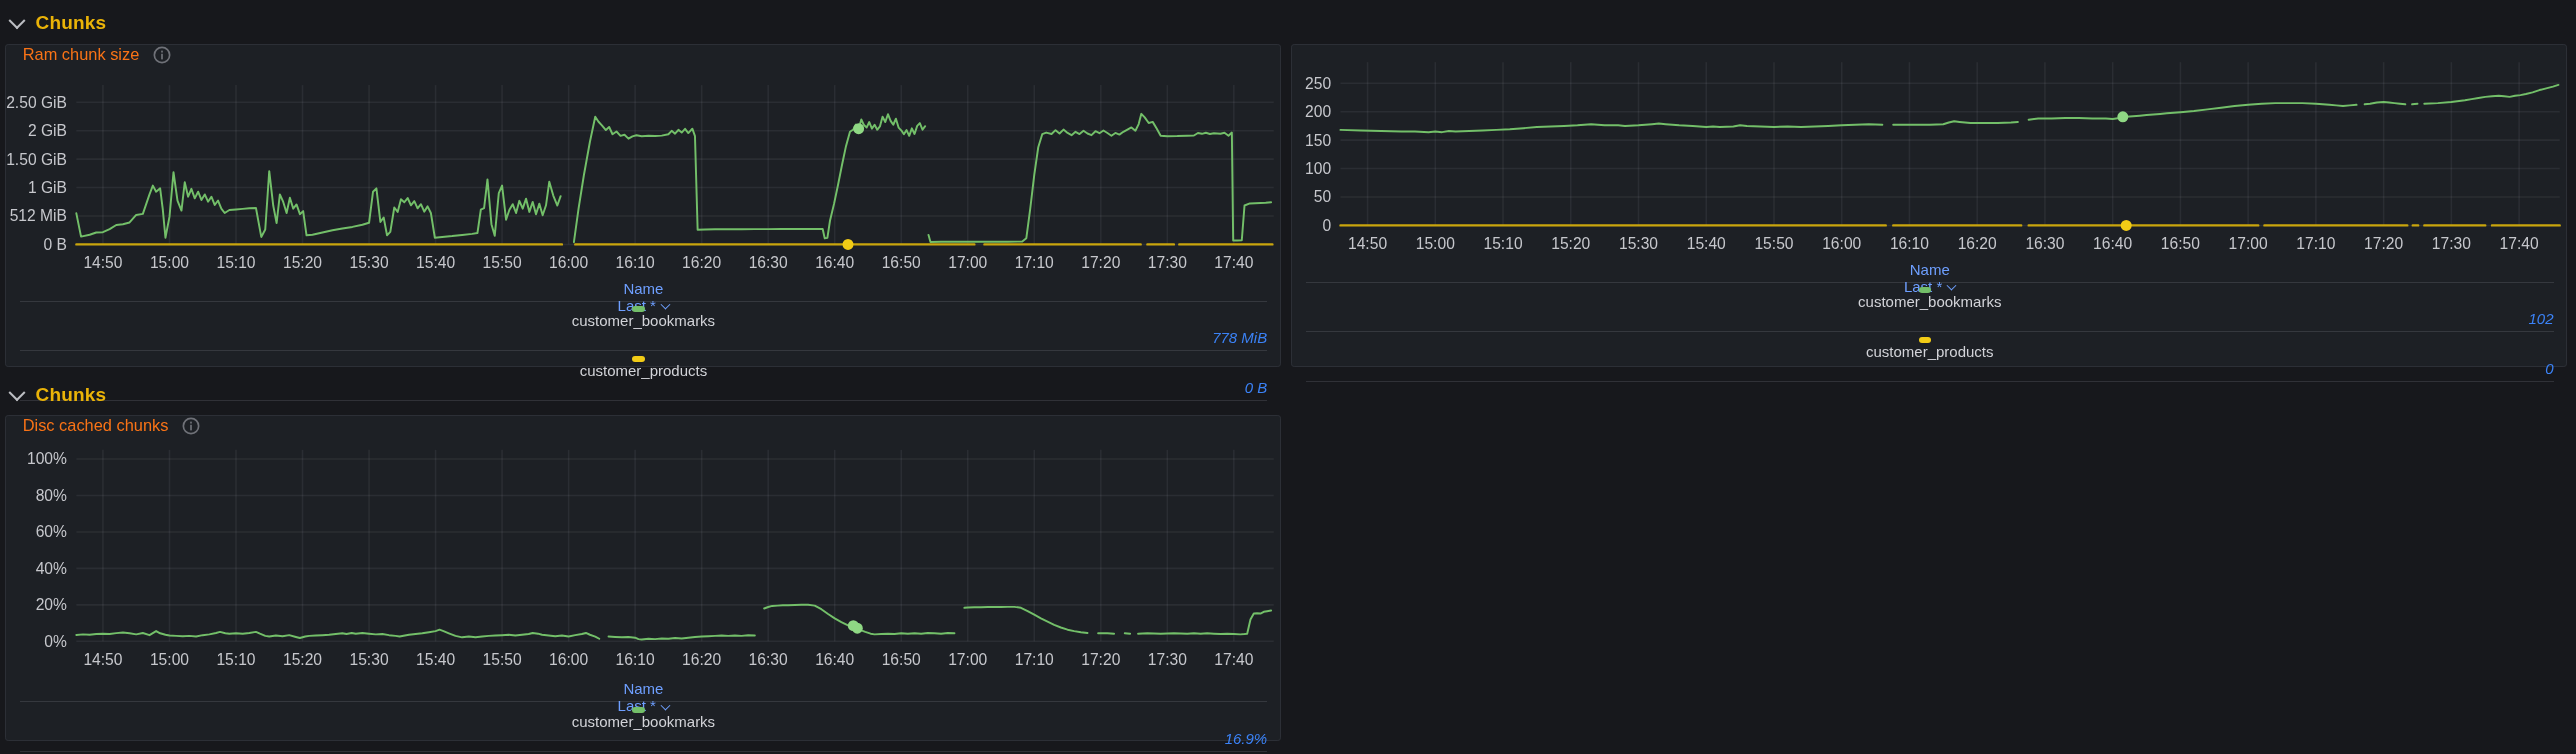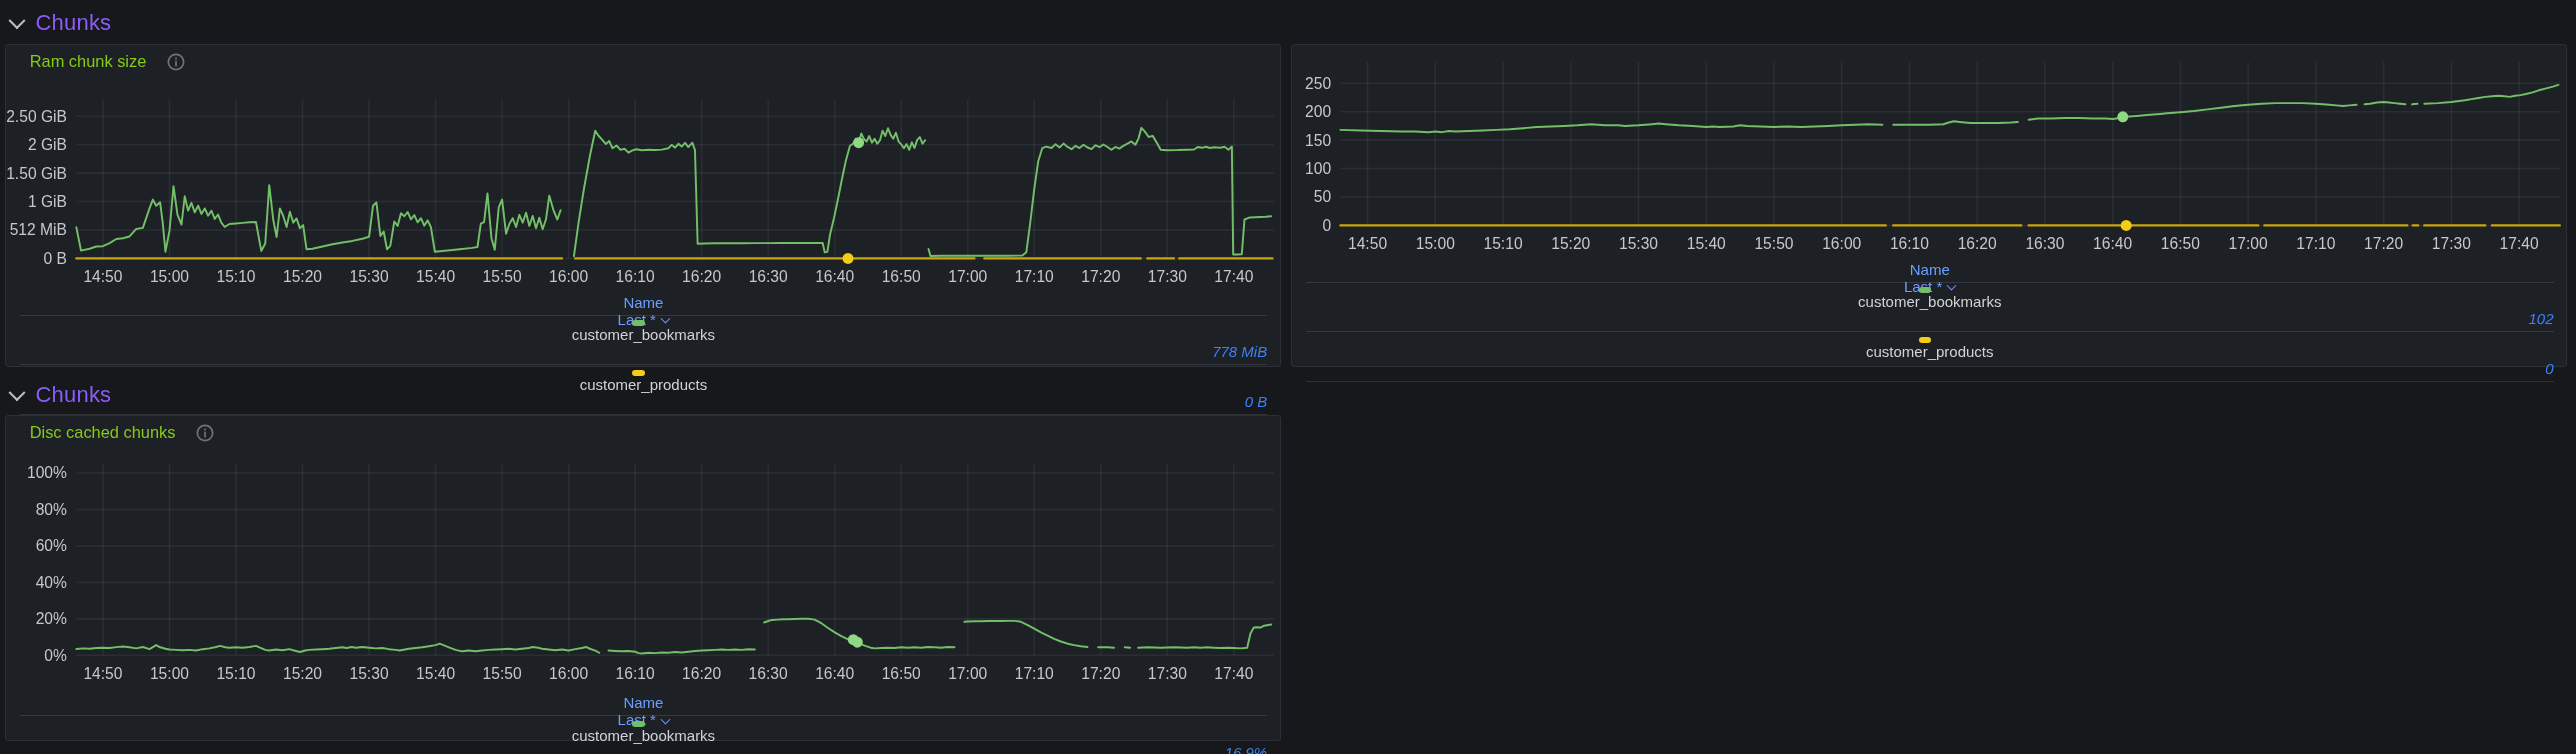--- a/index.html
+++ b/index.html
@@ -1,25 +1,25 @@
 <!DOCTYPE html>
 <html style="font-size:12.5px"><head>
 <meta charset="utf-8">
 <style>
   html,body{margin:0;padding:0;background:#17181c;}
   body{width:2576px;height:755px;position:relative;overflow:hidden;
        font-family:"Liberation Sans","DejaVu Sans",sans-serif;color:#d2d3d8;}
   .row-header{position:absolute;display:flex;align-items:center;gap:12.5px;height:31px;cursor:pointer;}
   .chev{width:10px;height:10px;border-left:2.3px solid #bcbec3;border-bottom:2.3px solid #bcbec3;
         transform:rotate(-45deg) translate(1.6px,-1.6px);display:inline-block;}
-  .row-title{font-size:22px;font-weight:400;color:#8b5cf6;letter-spacing:0.2px;}
+  .row-title{font-size:19px;font-weight:700;color:#eab308;letter-spacing:0.2px;}
   .panel{position:absolute;background:#1d2025;border:1.6px solid #2c2f36;border-radius:3.1px;
          box-sizing:border-box;display:flex;flex-direction:column;}
   .panel-header{height:34px;display:flex;align-items:center;gap:14px;padding:0 17px;box-sizing:border-box;}
-  .panel-title{font-size:16.4px;font-weight:500;color:#84cc16;margin:7px;}
+  .panel-title{font-size:16.4px;font-weight:500;color:#f97316;margin:0;}
   .info{display:inline-flex;align-items:center;opacity:.75;}
   .chart{position:relative;}
   .chart svg{display:block;}
   .chart text.tick{fill:#c6c7cc;font-size:20px;font-family:"Liberation Sans","DejaVu Sans",sans-serif;}
   .legend{padding:1.6px 12.5px 0 14px;flex:1;box-sizing:border-box;}
   .lg-head{display:flex;justify-content:space-between;align-items:center;height:21px;font-size:15px;flex-direction:column;}
   .lg-head span{color:#6e9fff;cursor:pointer;}
   .chev-sm{display:inline-block;width:6.2px;height:6.2px;border-left:1.6px solid #6e9fff;border-bottom:1.6px solid #6e9fff;
            transform:rotate(-45deg);margin-left:6.2px;margin-bottom:2.3px;}
   .lg-row{display:flex;align-items:center;border-top:0.8px solid rgba(204,204,220,.14);padding:4.7px 0;font-size:15px;flex-direction:column;}

